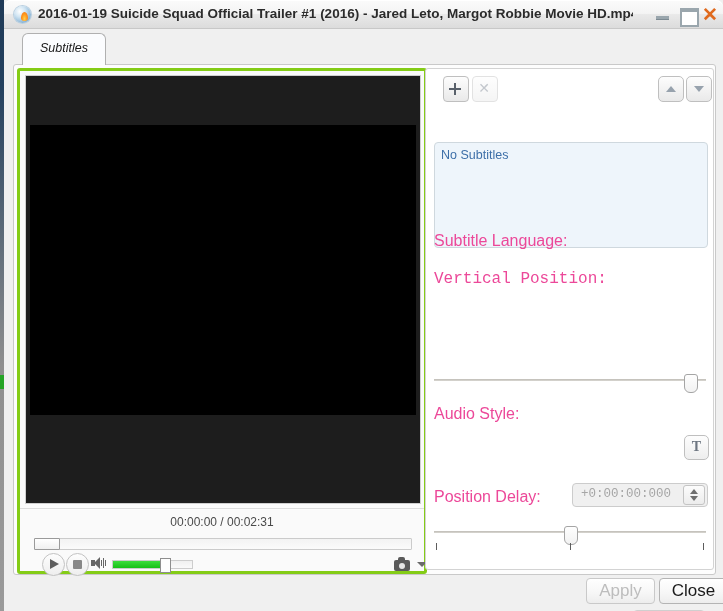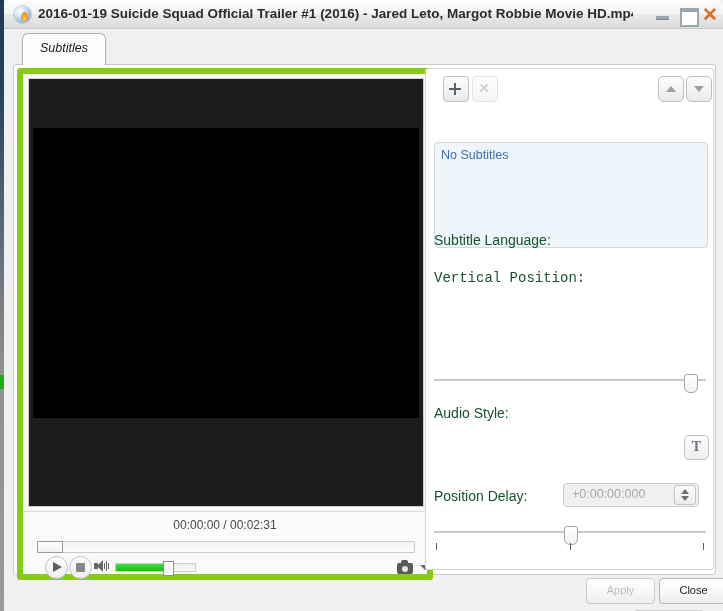--- a/index.html
+++ b/index.html
@@ -97,21 +97,21 @@
     background: #fdfdfd;
     border: 1px solid #c9c9c9;
     border-radius: 3px;
   }
   #content-inner { position: absolute; inset: 0; }
 
   
   #player-pane {
     position: absolute; left: 3px; top: 3px; width: 404px; height: 500px;
     background: #fafafa;
-    border: 6px solid #84cc16;
+    border: 3px solid #84cc16;
     border-radius: 3px;
   }
   #video-frame {
     position: absolute; left: 5px; top: 4px; width: 394px; height: 427px;
     background: #1d1d1d;
     border: 1px solid #cfcfcf;
   }
   #video-inner {
     position: absolute; left: 4px; top: 49px; width: 386px; height: 290px;
     background: #000000;
@@ -244,21 +244,21 @@
     border: 1px solid #cfd8de;
     border-radius: 4px;
     margin-top: 38px;
   }
   #subtitle-list .item {
     position: absolute; left: 6px; top: 5px;
     font-size: 12.5px; color: #3d6fa8;
   }
 
   .opt-label {
-    position: absolute; left: 8px; font-size: 14px; color: #14532d;
+    position: absolute; left: 8px; font-size: 16px; color: #ec4899;
   }
   .field {
     position: absolute;
     background: #f0f0f0;
     border: 1px solid #cccccc;
     border-radius: 4px;
     color: #a6a6a6;
     font-size: 12.5px;
   }
   .field .val { position: absolute; left: 8px; top: 3px; }
@@ -324,37 +324,37 @@
   #font-btn {
     position: absolute; left: 258px; top: 366px; width: 23px; height: 23px;
     border-radius: 5px; border: 1px solid #bfbfbf;
     background: linear-gradient(180deg,#fdfdfd,#eeeeee);
     text-align: center; line-height: 22px;
     font-family: "Liberation Serif", serif; font-size: 14px;
     font-weight: bold; color: #6d7681;
   }
 
   #delay-label { top: 419px; }
-  #delay-field { left: 137px; top: 414px; width: 134px; height: 22px; }
+  #delay-field { left: 146px; top: 414px; width: 134px; height: 22px; font-family: Liberation Mono, monospace; }
 
   #settings-btn {
     position: absolute; left: 207px; top: 541px; width: 72px; height: 22px;
     border-radius: 4px; border: 1px solid #cfcfcf;
     background: linear-gradient(180deg,#fbfbfb,#efefef);
     font-size: 12px; color: #b5b5b5; line-height: 21px;
     padding-left: 7px; box-sizing: border-box;
   }
 
   
   #footer { position: absolute; left: 0; top: 574px; width: 719px; height: 37px; }
   .footer-btn {
     position: absolute; top: 4px; height: 24px; width: 67px;
     border-radius: 4px; border: 1px solid #b4b4b4;
     background: linear-gradient(180deg,#ffffff 0%,#f7f7f7 55%,#ededed 100%);
-    font-size: 11px; color: #1a1a1a; text-align: center; line-height: 23px;
+    font-size: 17px; color: #1a1a1a; text-align: center; line-height: 23px;
   }
   #btn-apply { left: 582px; color: #bdbdbd; border-color: #c9c9c9; }
   #btn-close-dlg { left: 655px; }
 </style>
 </head>
 <body>
 
 <div id="desktop-sliver">
   <div class="streak"></div>
 </div>

